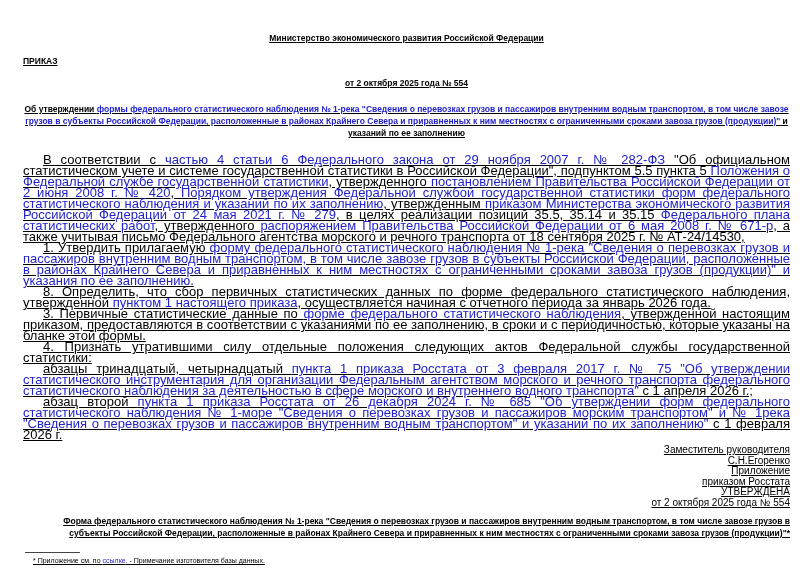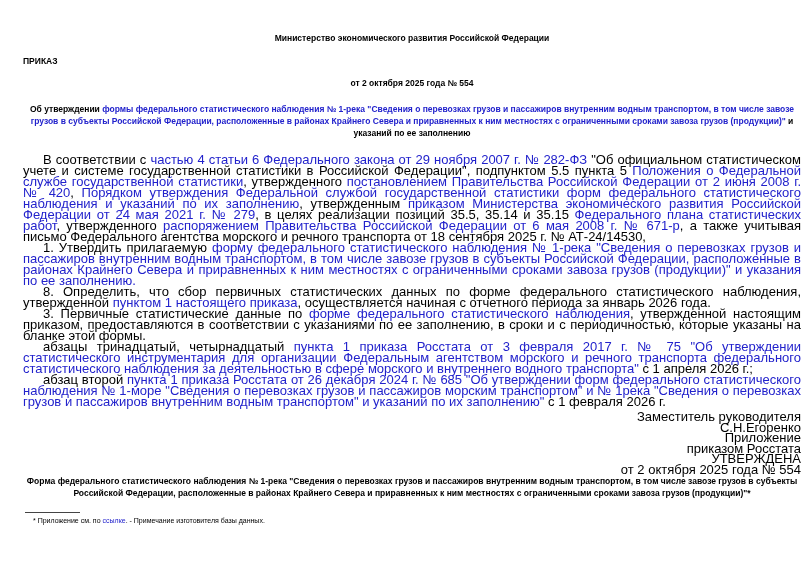--- a/index.html
+++ b/index.html
@@ -3,50 +3,51 @@
 <meta charset="utf-8">
 <style>
   * { margin:0; padding:0; box-sizing:border-box; }
   html, body { background:#ffffff; }
   body {
     width:807px; height:571px;
     font-family:"Liberation Sans", sans-serif;
     color:#000000;
     overflow:hidden;
   }
-  .page { width:807px; height:571px; padding:33px 6px 0 23px; background:#ffffff; }
+  .page { width:807px; height:571px; padding:33px 17px 0 23px; background:#ffffff;text-decoration:underline; }
   .hdr-line { text-align:center; font-weight:bold; font-size:8.5px; line-height:11px; }
   .doc-type { text-align:left; font-weight:bold; font-size:8.5px; line-height:11px; margin-top:12px; }
   .doc-date { text-align:center; font-weight:bold; font-size:8.5px; line-height:11px; margin-top:11px; }
   .doc-title { text-align:center; font-weight:bold; font-size:8.5px; line-height:12px; margin-top:14px; }
   .body-text { margin-top:15px; font-size:13px; line-height:11px; }
   .para { text-align:justify; }
   .para.ind { text-indent:20px; }
   .lnk { color:#2222cc; }
-  .sig { text-align:right; font-size:13px; line-height:10.5px; margin-top:5px; }
-  .form-title { text-align:center; font-weight:bold; font-size:8.5px; line-height:12px; }
+  .sig { text-align:right; font-size:10px; line-height:10.5px; margin-top:5px; }
+  .form-title { text-align:right; font-weight:bold; font-size:8.5px; line-height:12px; margin-top:7px; }
   .fn { margin-top:13px; font-size:7px; line-height:10px; }
   .fn-rule { width:55px; border-top:1px solid #444444; margin:0 0 3px 2px; }
   .fn-text { text-indent:10px; }
 </style>
 </head>
 <body>
 
 <div class="page">
   <div class="hdr-line">Министерство экономического развития Российской Федерации</div>
   <div class="doc-type">ПРИКАЗ</div>
   <div class="doc-date">от 2 октября 2025 года № 554</div>
 
   <div class="doc-title"><span>Об утверждении </span><span class="lnk">формы федерального статистического наблюдения № 1-река "Сведения о перевозках грузов и пассажиров внутренним водным транспортом, в том числе завозе грузов в субъекты Российской Федерации, расположенные в районах Крайнего Севера и приравненных к ним местностях с ограниченными сроками завоза грузов (продукции)"</span><span> и указаний по ее заполнению</span></div>
 
   <div class="body-text">
       <p class="para ind"><span>В соответствии с </span><span class="lnk">частью 4 статьи 6 Федерального закона от 29 ноября 2007 г. № 282-ФЗ</span><span> "Об официальном статистическом учете и системе государственной статистики в Российской Федерации", подпунктом 5.5 пункта 5 </span><span class="lnk">Положения о Федеральной службе государственной статистики</span><span>, утвержденного </span><span class="lnk">постановлением Правительства Российской Федерации от 2 июня 2008 г. № 420</span><span>, </span><span class="lnk">Порядком утверждения Федеральной службой государственной статистики форм федерального статистического наблюдения и указаний по их заполнению</span><span>, утвержденным </span><span class="lnk">приказом Министерства экономического развития Российской Федерации от 24 мая 2021 г. № 279</span><span>, в целях реализации позиций 35.5, 35.14 и 35.15 </span><span class="lnk">Федерального плана статистических работ</span><span>, утвержденного </span><span class="lnk">распоряжением Правительства Российской Федерации от 6 мая 2008 г. № 671-р</span><span>, а также учитывая письмо Федерального агентства морского и речного транспорта от 18 сентября 2025 г. № АТ-24/14530,</span></p>
       <p class="para ind"><span>1. Утвердить прилагаемую </span><span class="lnk">форму федерального статистического наблюдения № 1-река "Сведения о перевозках грузов и пассажиров внутренним водным транспортом, в том числе завозе грузов в субъекты Российской Федерации, расположенные в районах Крайнего Севера и приравненных к ним местностях с ограниченными сроками завоза грузов (продукции)" и указания по ее заполнению.</span></p>
       <p class="para ind"><span>8. Определить, что сбор первичных статистических данных по форме федерального статистического наблюдения, утвержденной </span><span class="lnk">пунктом 1 настоящего приказа</span><span>, осуществляется начиная с отчетного периода за январь 2026 года.</span></p>
       <p class="para ind"><span>3. Первичные статистические данные по </span><span class="lnk">форме федерального статистического наблюдения</span><span>, утвержденной настоящим приказом, предоставляются в соответствии с указаниями по ее заполнению, в сроки и с периодичностью, которые указаны на бланке этой формы.</span></p>
+      <p class="para ind"><span>4. Признать утратившими силу отдельные положения следующих актов Федеральной службы государственной статистики:</span></p>
       <p class="para ind"><span>абзацы тринадцатый, четырнадцатый </span><span class="lnk">пункта 1 приказа Росстата от 3 февраля 2017 г. № 75 "Об утверждении статистического инструментария для организации Федеральным агентством морского и речного транспорта федерального статистического наблюдения за деятельностью в сфере морского и внутреннего водного транспорта"</span><span> с 1 апреля 2026 г.;</span></p>
       <p class="para ind"><span>абзац второй </span><span class="lnk">пункта 1 приказа Росстата от 26 декабря 2024 г. № 685 "Об утверждении форм федерального статистического наблюдения № 1-море "Сведения о перевозках грузов и пассажиров морским транспортом" и № 1река "Сведения о перевозках грузов и пассажиров внутренним водным транспортом" и указаний по их заполнению"</span><span> с 1 февраля 2026 г.</span></p>
     </div>
 
   <div class="sig">
       <div>Заместитель руководителя</div>
       <div>С.Н.Егоренко</div>
       <div>Приложение</div>
       <div>приказом Росстата</div>
       <div>УТВЕРЖДЕНА</div>

